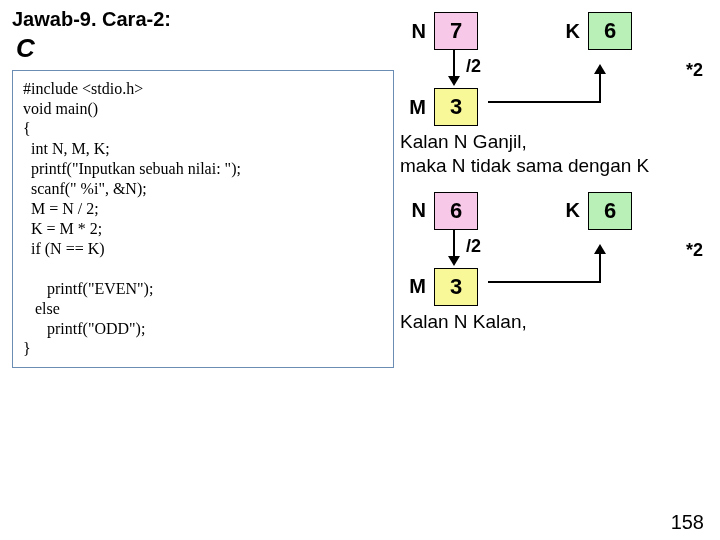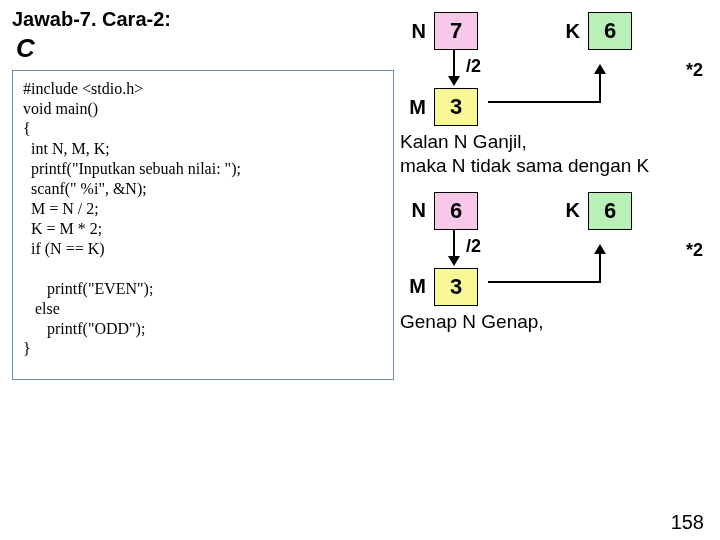--- a/index.html
+++ b/index.html
@@ -12,21 +12,21 @@
     font-size: 16px;
     color: #000;
     background: #fff;
     position: relative;
   }
   .title { font-size: 20px; font-weight: bold; margin-bottom: 2px; }
   .lang-c { font-size: 26px; font-weight: bold; font-style: italic; margin: 2px 0 6px 4px; }
   .codebox {
     border: 1px solid #6b8db3;
     background: #fff;
-    padding: 8px 10px 20px 10px;
+    padding: 8px 10px 8px 10px;
     width: 360px;
     line-height: 1.25;
     font-size: 16px;
     white-space: pre;
     font-family: "Comic Sans MS", cursive;
   }
   .right-col {
     position: absolute;
     left: 400px;
     top: 8px;
@@ -59,21 +59,21 @@
     bottom: 6px;
     font-size: 20px;
     font-family: Arial, sans-serif;
     margin-left: 32px;
   }
 </style>
 </head>
 <body>
 
 <div>
-  <div class="title">Jawab-7. Cara-2:</div>
+  <div class="title">Jawab-9. Cara-2:</div>
   <div class="lang-c">C</div>
   <div class="codebox"><span>#include &lt;stdio.h&gt;</span>
 <span>void main()</span>
 <span>{</span>
 <span>  int N, M, K;</span>
 <span>  printf("Inputkan sebuah nilai: ");</span>
 <span>  scanf(" %i", &amp;N);</span>
 <span>  M = N / 2;</span>
 <span>  K = M * 2;</span>
 <span>  if (N == K)</span>
@@ -142,19 +142,19 @@
     </div>
     <div class="diagram-row" style="margin-top:0">
       <span class="var-lab">M</span>
       <div class="cell yellow">3</div>
       <svg width="150" height="40" style="margin-left:-6px;margin-top:-46px">
         <path d="M 8 38 L 120 38 L 120 8" stroke="#000" stroke-width="2" fill="none"></path>
         <polygon points="114,10 126,10 120,0" fill="#000"></polygon>
       </svg>
     </div>
     <div class="text-block">
-      <span>Genap N Genap,</span><br>
+      <span>Kalan N Kalan,</span><br>
     </div>
   </div>
 
 </div>
 
 <div class="pagenum">158</div>
 
 </body></html>

